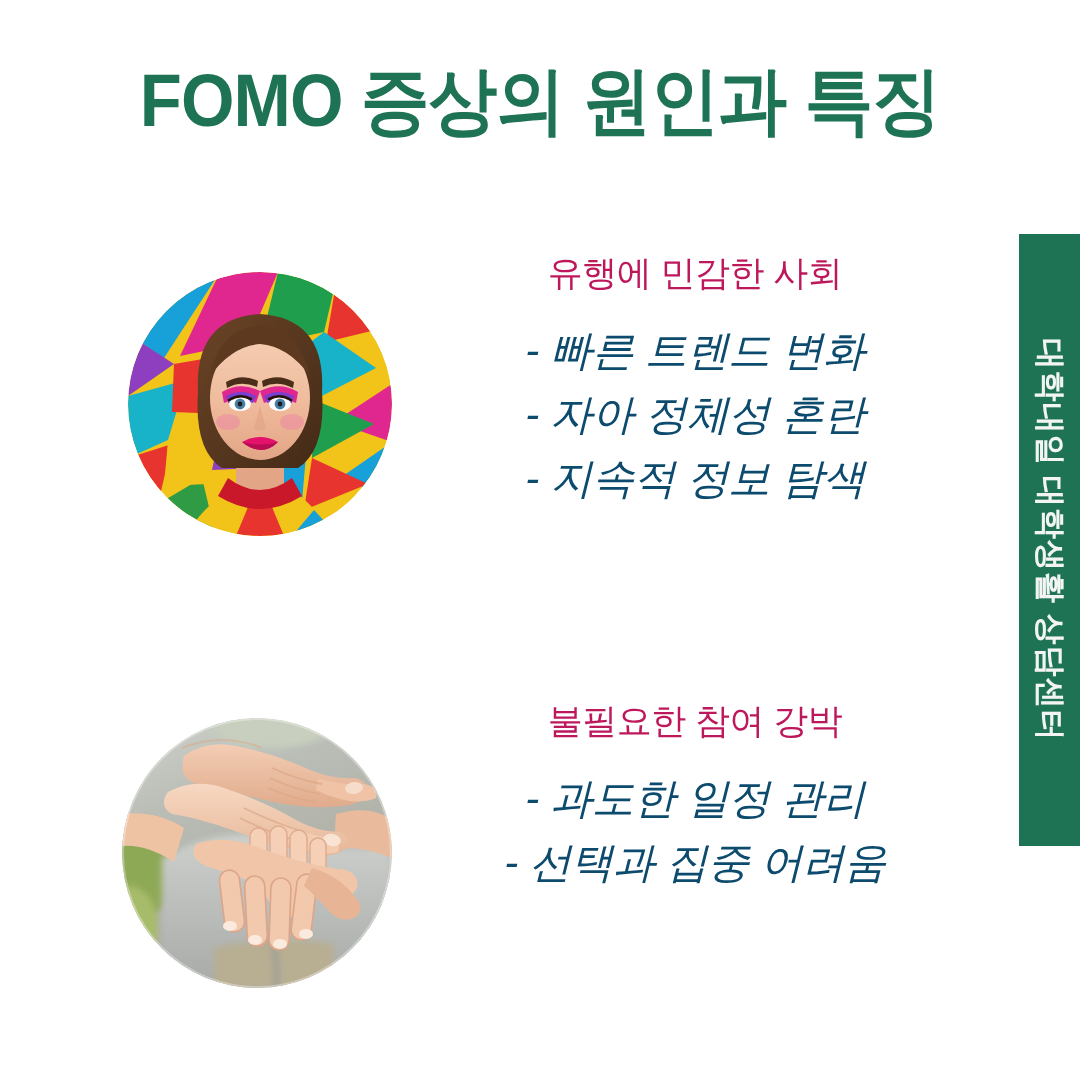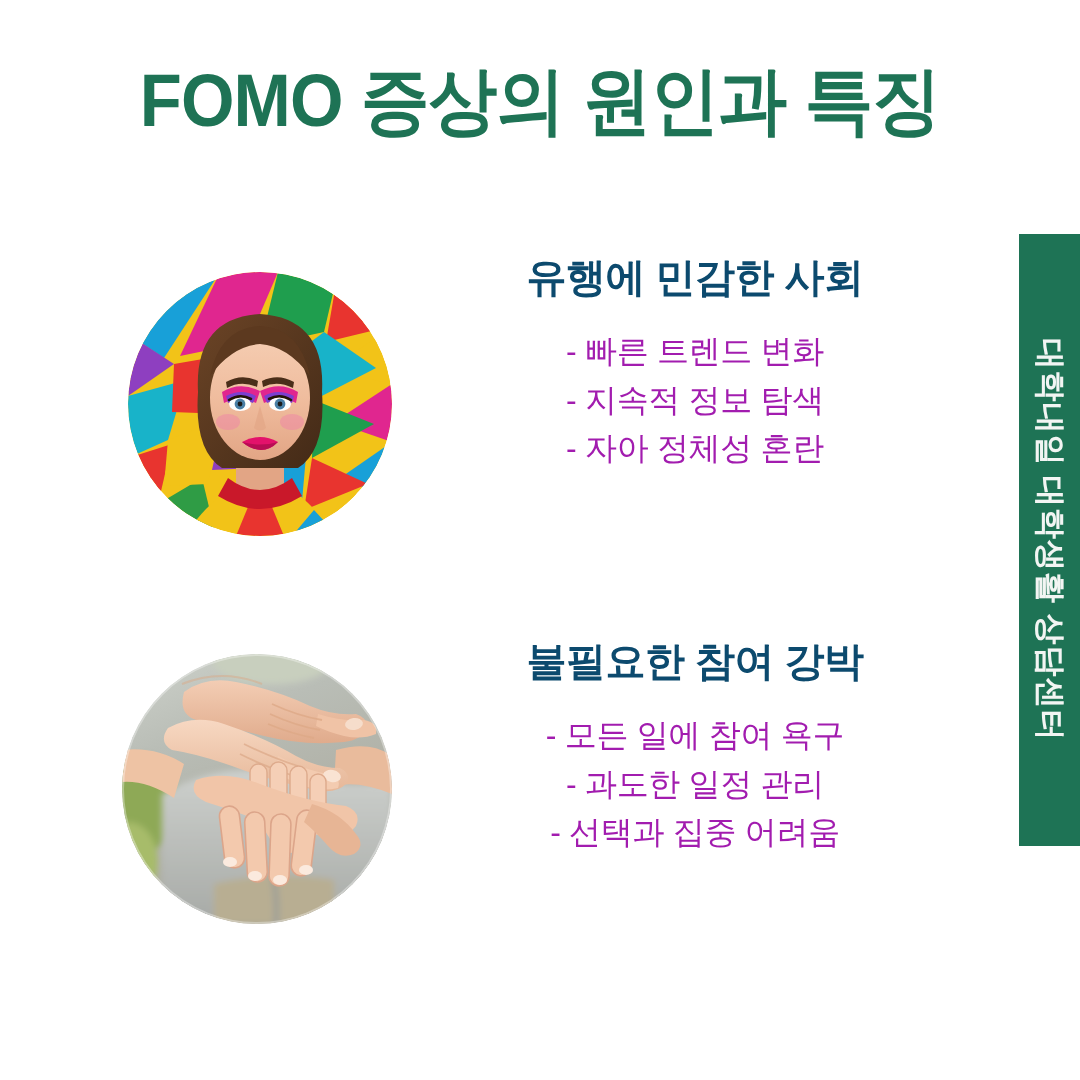--- a/index.html
+++ b/index.html
@@ -56,21 +56,21 @@
   }
 
   
   .section {
     position: absolute;
     left: 0;
     width: 1019px;
     height: 300px;
   }
   #section-0 { top: 250px; }
-  #section-1 { top: 634px; }
+  #section-1 { top: 698px; }
 
   .thumb {
     position: absolute;
     left: 128px;
     top: 22px;
     width: 264px;
     height: 264px;
     border-radius: 50%;
     overflow: hidden;
   }
@@ -78,38 +78,39 @@
   .thumb svg { display: block; width: 100%; height: 100%; }
 
   .text-col {
     position: absolute;
     left: 470px;
     top: 0;
     width: 450px;
     text-align: center;
   }
   .section-heading {
-    font-size: 40px;
-    font-weight: 700;
-    color: #0c4a6e;
+    font-size: 35px;
+    font-weight: 400;
+    color: #be185d;
     margin: 0 0 22px 0;
     letter-spacing: -0.5px;
     white-space: nowrap;
   }
   .bullet-list {
     list-style: none;
     margin: 0;
     padding: 0;
   }
   .bullet-list li {
-    font-size: 32px;
+    font-size: 42px;
     line-height: 1.52;
-    color: #a21caf;
+    color: #0c4a6e;
     white-space: nowrap;
     letter-spacing: -0.3px;
+    font-style: italic;
   }
 </style>
 </head>
 <body>
 
 <div class="page-title">FOMO 증상의 원인과 특징</div>
 
 <div class="section" id="section-0">
 
   <div class="thumb">
@@ -190,22 +191,22 @@
         <ellipse cx="100" cy="150" rx="12" ry="8" fill="#ef7fa8" opacity="0.45"></ellipse>
         <ellipse cx="164" cy="150" rx="12" ry="8" fill="#ef7fa8" opacity="0.45"></ellipse>
       </g>
     </svg>
   </div>
 
   <div class="text-col">
     <h2 class="section-heading">유행에 민감한 사회</h2>
     <ul class="bullet-list">
       <li>- 빠른 트렌드 변화</li>
+      <li>- 자아 정체성 혼란</li>
       <li>- 지속적 정보 탐색</li>
-      <li>- 자아 정체성 혼란</li>
     </ul>
   </div>
 </div>
 
 <div class="section" id="section-1">
 
   <div class="thumb">
     <svg viewBox="0 0 270 270" xmlns="http://www.w3.org/2000/svg" aria-hidden="true">
       <defs>
         <clipPath id="circ2">
@@ -296,21 +297,20 @@
 
         <path d="M60 30 q40 -16 80 0" stroke="#d9a988" stroke-width="2" fill="none" opacity="0.5"></path>
         <circle cx="135" cy="135" r="134" fill="none" stroke="#ffffff" stroke-width="2" opacity="0.35"></circle>
       </g>
     </svg>
   </div>
 
   <div class="text-col">
     <h2 class="section-heading">불필요한 참여 강박</h2>
     <ul class="bullet-list">
-      <li>- 모든 일에 참여 욕구</li>
       <li>- 과도한 일정 관리</li>
       <li>- 선택과 집중 어려움</li>
     </ul>
   </div>
 </div>
 
 <div class="side-bar">
   <span class="side-bar-label">대학내일 대학생활 상담센터</span>
 </div>
 

